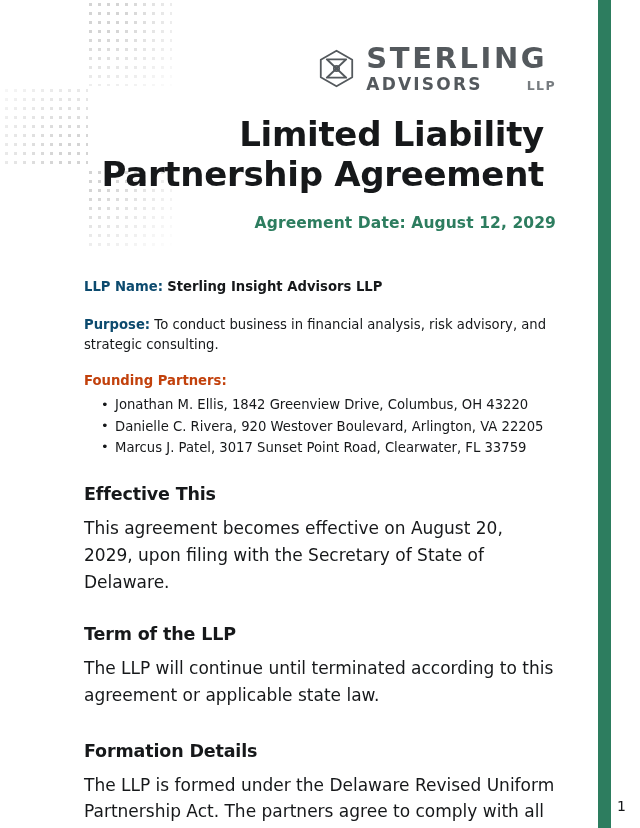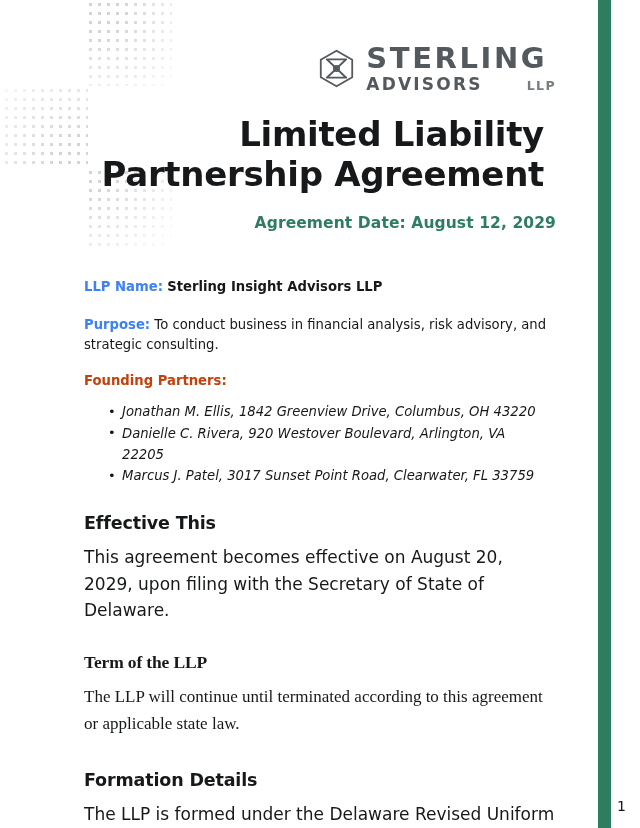--- a/index.html
+++ b/index.html
@@ -128,41 +128,40 @@
     left: 84px; top: 277px;
     width: 472px;
     color: #16181a;
   }
   .meta-row {
     font-size: 13.2px;
     line-height: 1.52;
     margin: 0 0 18px 0;
   }
   .meta-label {
-    color: #3b82f6;
+    color: #0c4a6e;
     font-weight: 700;
   }
   .meta-strong {
     font-weight: 700;
     color: #16181a;
   }
   .meta-text {
     color: #16181a;
   }
   .partners-label {
     font-size: 13.2px;
     font-weight: 700;
     color: #c2410c;
     margin: 0 0 3px 0;
   }
   ul.partners {
-    margin: 13px;
+    margin: 6px;
     padding-left: 25px;
     list-style: none;
-    font-style: italic;
   }
   ul.partners li {
     font-size: 13.2px;
     line-height: 1.62;
     color: #16181a;
     position: relative;
   }
   ul.partners li::before {
     content: "\2022";
     position: absolute;
@@ -248,21 +247,21 @@
     <li>Jonathan M. Ellis, 1842 Greenview Drive, Columbus, OH 43220</li>
     <li>Danielle C. Rivera, 920 Westover Boulevard, Arlington, VA 22205</li>
     <li>Marcus J. Patel, 3017 Sunset Point Road, Clearwater, FL 33759</li>
   </ul>
 
   <div class="section" style="margin-top:26px;">
     <h2 class="section-heading">Effective This</h2>
     <p class="section-body">This agreement becomes effective on August 20, 2029, upon filing with the Secretary of State of Delaware.</p>
   </div>
 
-  <div class="section" style="margin-top:28px;font-family:Liberation Serif, serif;">
+  <div class="section" style="margin-top:28px;">
     <h2 class="section-heading">Term of the LLP</h2>
     <p class="section-body">The LLP will continue until terminated according to this agreement or applicable state law.</p>
   </div>
 
   <div class="section" style="margin-top:32px;">
     <h2 class="section-heading">Formation Details</h2>
     <p class="section-body">The LLP is formed under the Delaware Revised Uniform Partnership Act. The partners agree to comply with all registration, reporting, and tax obligations.</p>
   </div>
 
 </div>

